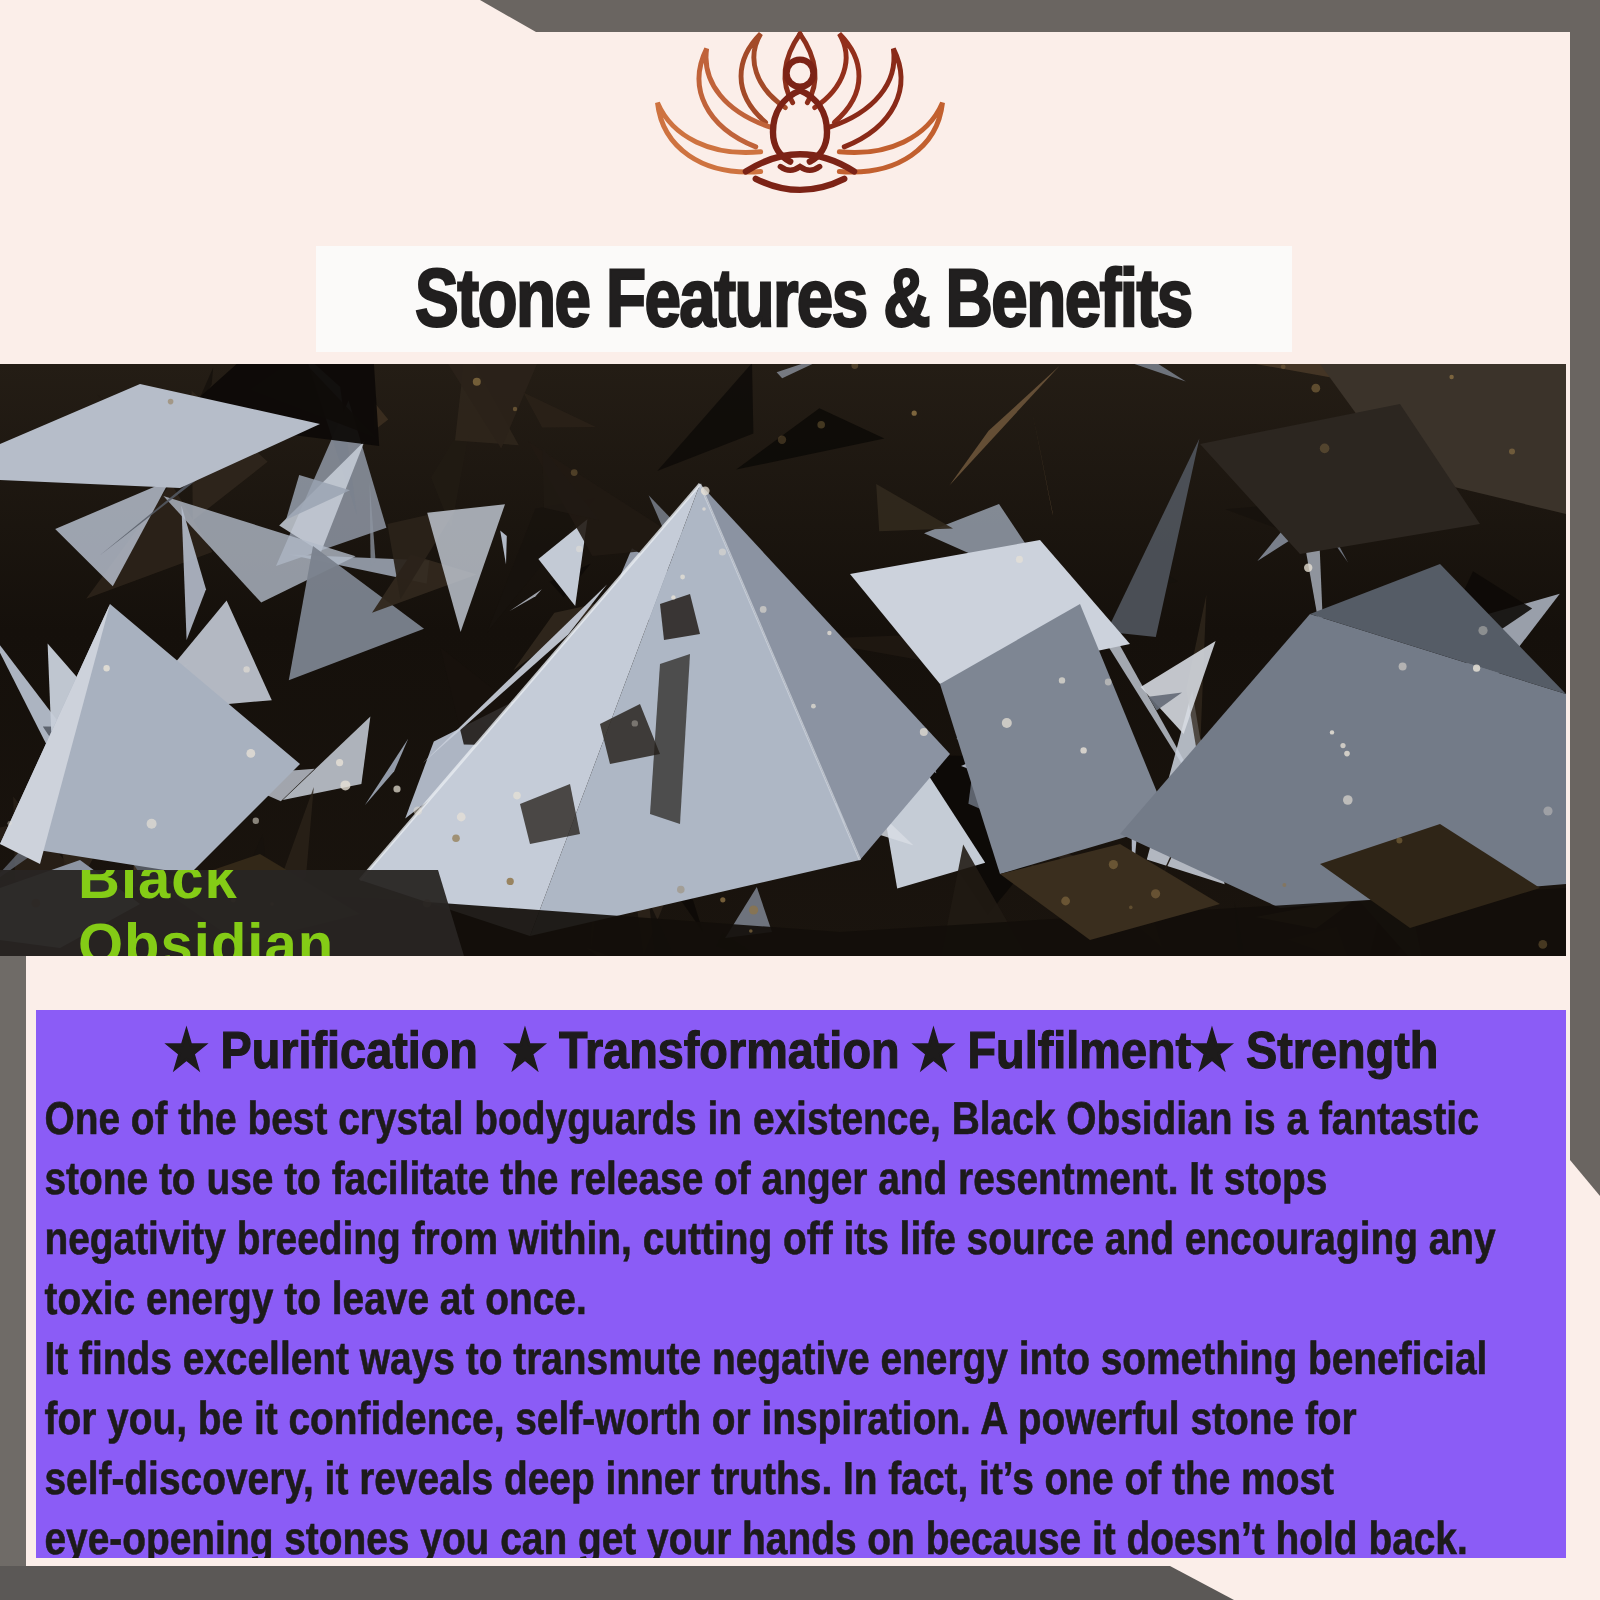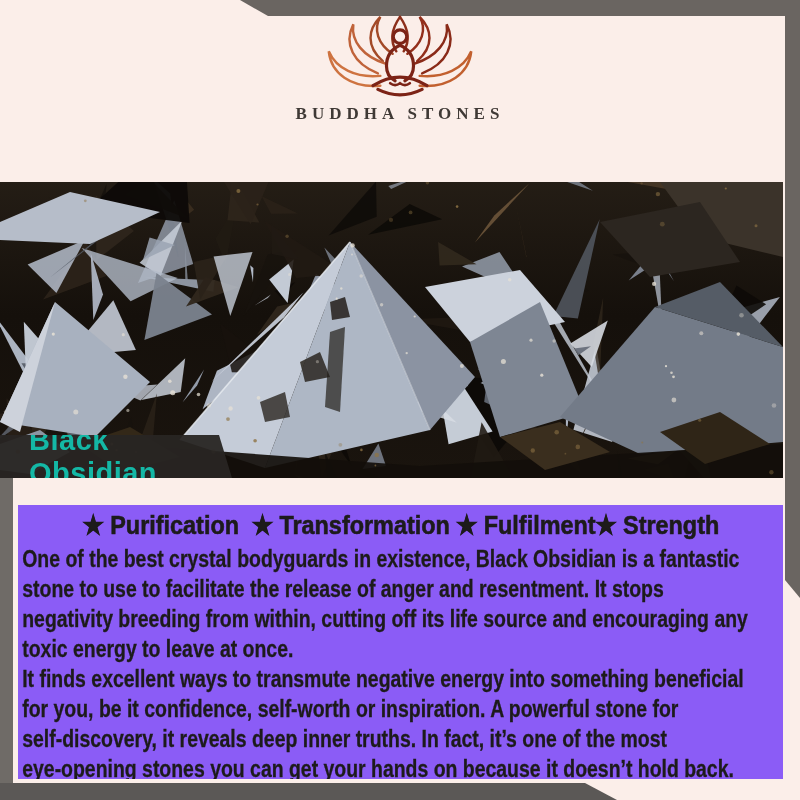--- a/index.html
+++ b/index.html
@@ -28,23 +28,23 @@
             background:#fbfaf9; display:flex; align-items:center; justify-content:center; }
   .banner h1 { font-size:41px; font-weight:700; color:#211f1f; letter-spacing:-1px;
                -webkit-text-stroke:1.2px #211f1f;
                transform:scaleX(0.8); white-space:nowrap; }
 
   
   .photo { position:absolute; left:0; top:182px; width:783px; height:296px; overflow:hidden;
            background:#17120d; }
   .photo svg { display:block; }
   .stone-label { position:absolute; left:0; top:253px; height:43px; width:232px;
-                 background:rgba(40,37,35,0.95); color:#14b8a6;
+                 background:rgba(40,37,35,0.95); color:#84cc16;
                  clip-path:polygon(0 0,219px 0,100% 100%,0 100%);
-                 display:flex; align-items:center; padding-left:29px;
+                 display:flex; align-items:center; padding-left:39px;
                  font-size:29px; font-weight:700; letter-spacing:0.5px; }
 
   
   .panel { position:absolute; left:18px; top:505px; width:765px; height:274px;
            background:#8b5cf6; overflow:hidden; }
   .features-line { margin-top:5px; width:850px; margin-left:-42px; text-align:center;
                    font-size:26px; font-weight:700; color:#1d1b1b; white-space:pre;
                    -webkit-text-stroke:0.6px #1d1b1b;
                    transform:scaleX(0.9); transform-origin:50% 0; }
   .body-text { margin-top:3px; padding-left:5px; width:900px;
@@ -79,23 +79,25 @@
         <path d="M76,52 C96,54 112,46 118,32 C116,50 100,62 76,60" stroke="#c2602f" stroke-width="2"></path>
 
         <circle cx="60" cy="20" r="5.5" stroke="#7c2316" stroke-width="2.6"></circle>
         <path d="M60,27 C53,30 49,36 49,44 C49,50 52,54 56,56" stroke="#7c2316" stroke-width="2.6"></path>
         <path d="M60,27 C67,30 71,36 71,44 C71,50 68,54 64,56" stroke="#7c2316" stroke-width="2.6"></path>
         <path d="M38,60 Q60,46 82,60" stroke="#7c2316" stroke-width="2.6"></path>
         <path d="M42,63 Q60,72 78,63" stroke="#7c2316" stroke-width="2.6"></path>
         <path d="M52,58 Q56,61 60,58 Q64,61 68,58" stroke="#7c2316" stroke-width="2.2"></path>
       </g>
     </svg>
-    <div class="brand-name">BUDDHA STONES</div>
   </div>
 
+  <div class="banner">
+    <h1>Stone Features &amp; Benefits</h1>
+  </div>
 
   <div class="photo">
     <svg width="783" height="296" viewBox="0 0 783 296">
       <defs>
         <linearGradient id="bg" x1="0" y1="0" x2="0" y2="1">
           <stop offset="0" stop-color="#241d15"></stop>
           <stop offset="0.45" stop-color="#15100b"></stop>
           <stop offset="1" stop-color="#1a140e"></stop>
         </linearGradient>
       </defs>

